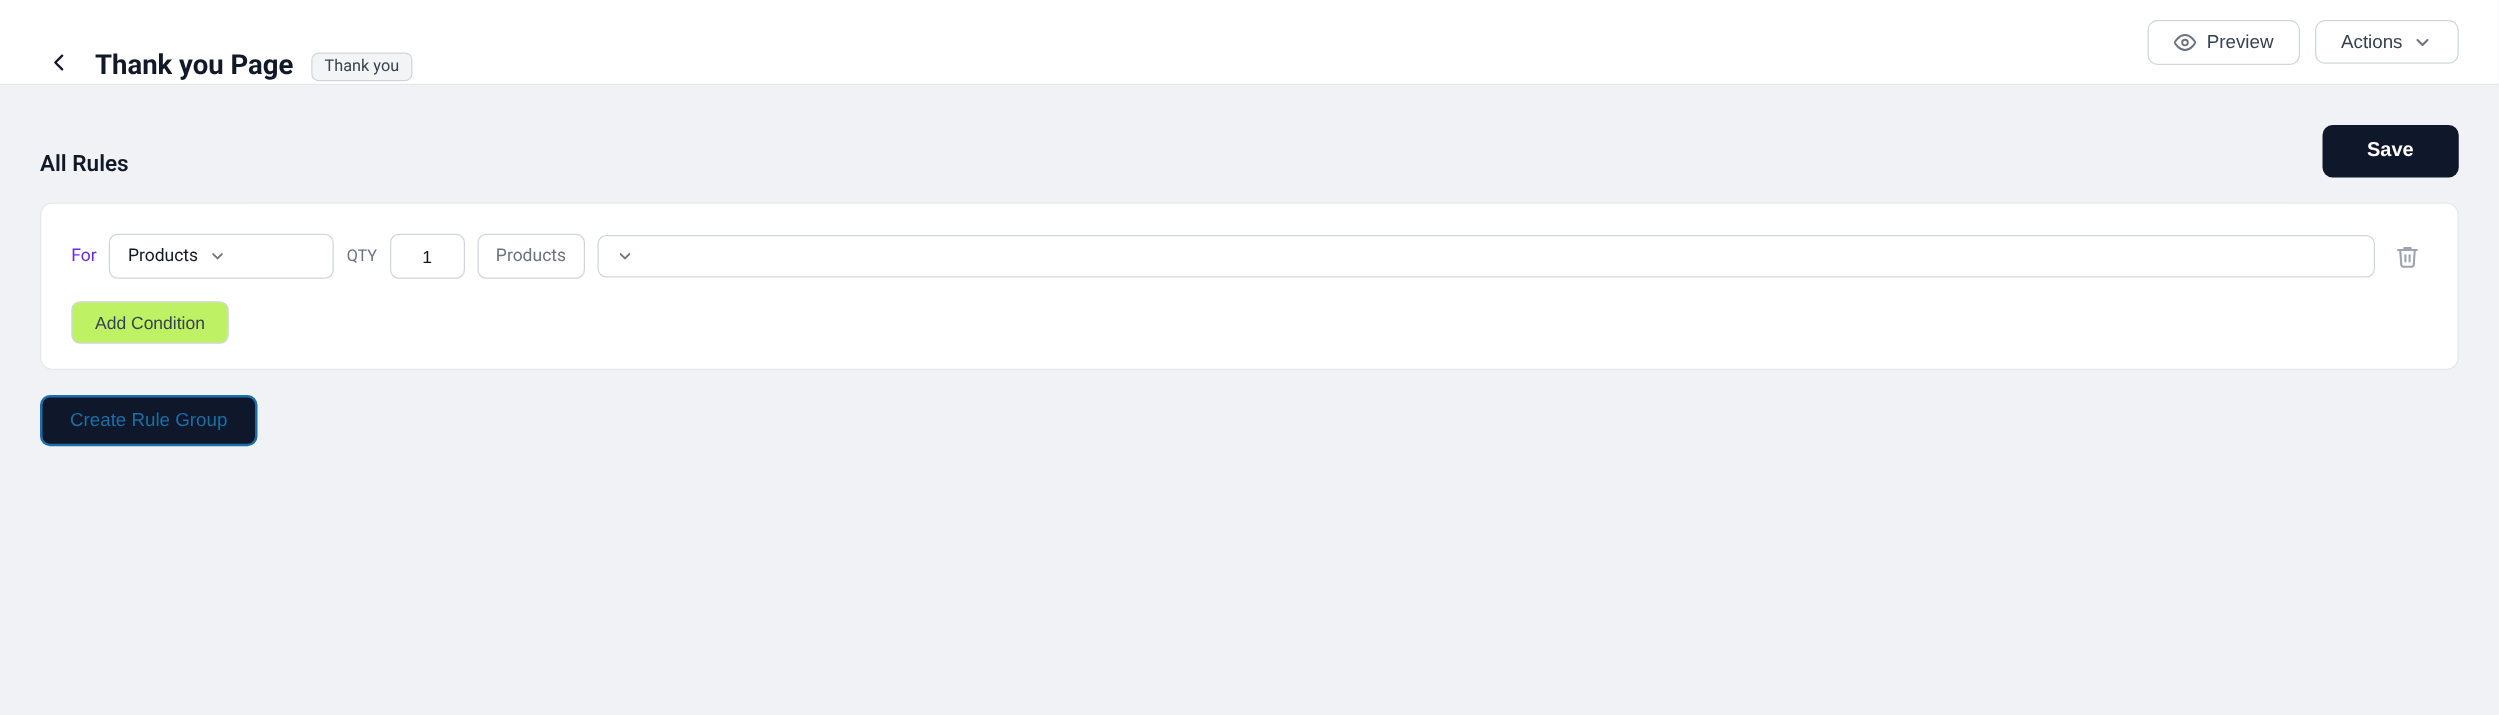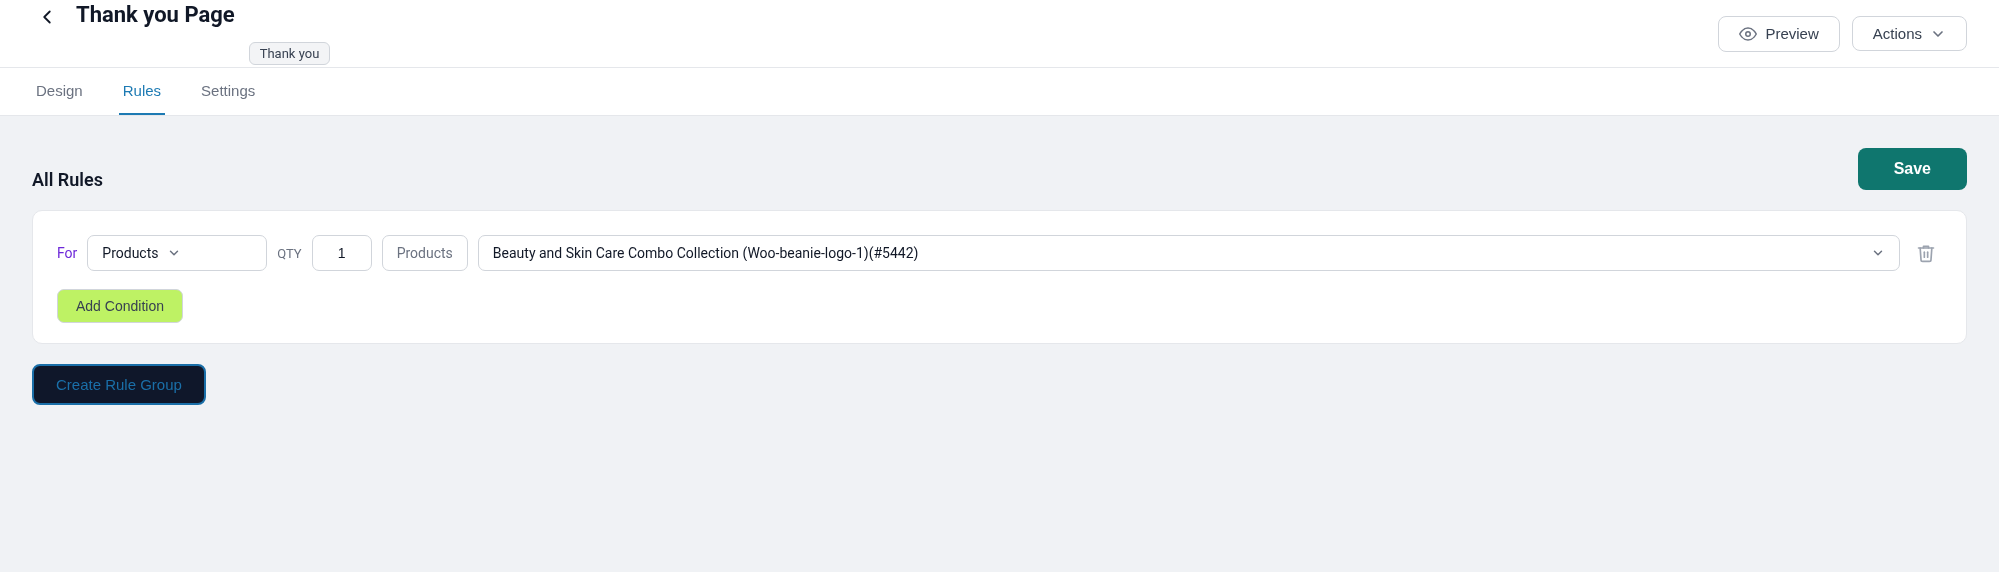--- a/index.html
+++ b/index.html
@@ -21,21 +21,21 @@
       background: #ffffff;
       border-bottom: 1px solid #e5e7eb;
       display: flex;
       align-items: center;
       justify-content: space-between;
       padding: 0 32px;
       height: 68px;
     }
     .top-bar-left {
       display: flex;
-      align-items: flex-start;
+      align-items: flex-end;
       gap: 14px;
     }
     .back-btn {
       background: none;
       border: none;
       cursor: pointer;
       display: flex;
       align-items: center;
       color: #111827;
       padding: 4px;
@@ -115,21 +115,21 @@
       align-items: flex-end;
       justify-content: space-between;
       margin-bottom: 20px;
     }
     .rules-title {
       font-size: 18px;
       font-weight: 600;
       color: #111827;
     }
     .save-btn {
-      background: #0f766e;
+      background: #0f172a;
       color: #ffffff;
       border: none;
       border-radius: 8px;
       padding: 12px 36px;
       font-size: 16px;
       font-weight: 600;
       cursor: pointer;
     }
     .rule-group-card {
       background: #ffffff;
@@ -260,25 +260,20 @@
       </button>
       <button class="actions-btn">
         <span>Actions</span>
         <svg width="16" height="16" viewBox="0 0 24 24" fill="none" stroke="#6b7280" stroke-width="2.5" stroke-linecap="round" stroke-linejoin="round">
           <polyline points="6 9 12 15 18 9"></polyline>
         </svg>
       </button>
     </div>
   </div>
 
-  <div class="tabs-bar">
-    <button class="tab">Design</button>
-    <button class="tab active">Rules</button>
-    <button class="tab">Settings</button>
-  </div>
 
   <div class="main-content">
     
     <div class="rules-header">
       <span class="rules-title">All Rules</span>
       <button class="save-btn">Save</button>
     </div>
 
     
     <div class="rule-group-card">
@@ -293,21 +288,20 @@
           </svg>
         </div>
 
 
         <span class="qty-label">QTY</span>
         <input class="qty-input" type="text" value="1" style="">
 
         <span class="products-tag">Products</span>
 
         <div class="products-value-select">
-          <span style="flex:1;overflow:hidden;text-overflow:ellipsis;white-space:nowrap;">Beauty and Skin Care Combo Collection (Woo-beanie-logo-1)(#5442)</span>
           <svg width="14" height="14" viewBox="0 0 24 24" fill="none" stroke="#6b7280" stroke-width="2.5" stroke-linecap="round" stroke-linejoin="round">
             <polyline points="6 9 12 15 18 9"></polyline>
           </svg>
         </div>
 
         <button class="delete-btn">
           <svg width="20" height="20" viewBox="0 0 24 24" fill="none" stroke="#9ca3af" stroke-width="2" stroke-linecap="round" stroke-linejoin="round">
             <polyline points="3 6 5 6 21 6"></polyline>
             <path d="M19 6l-1 14a2 2 0 01-2 2H8a2 2 0 01-2-2L5 6"></path>
             <path d="M10 11v6"></path>

